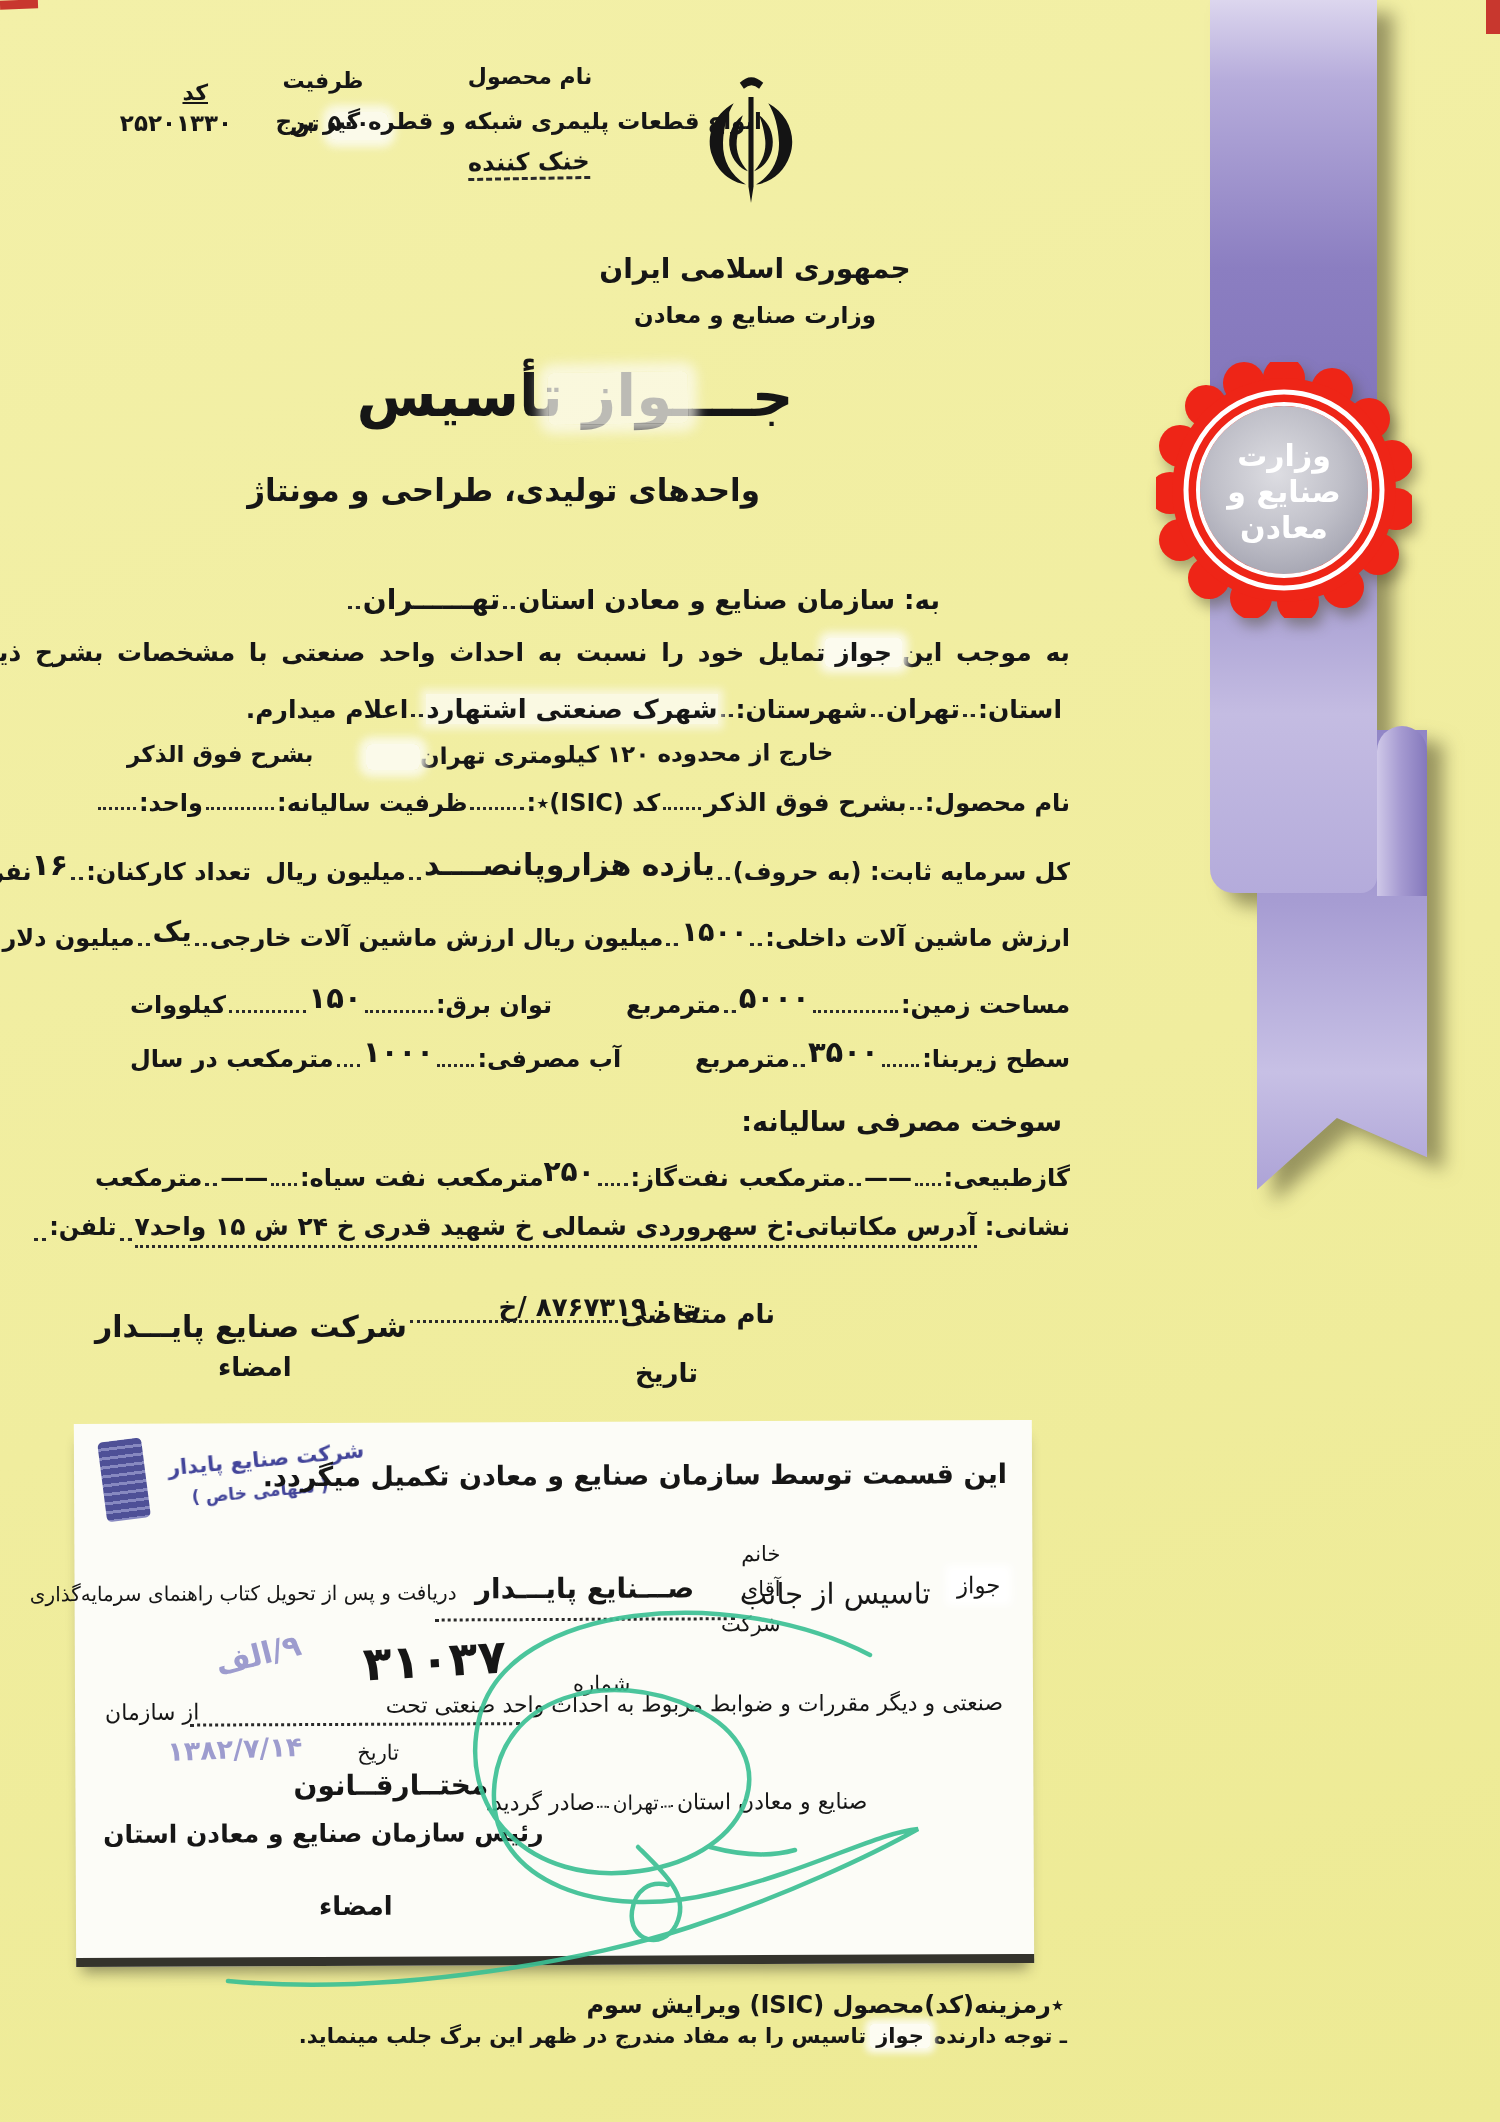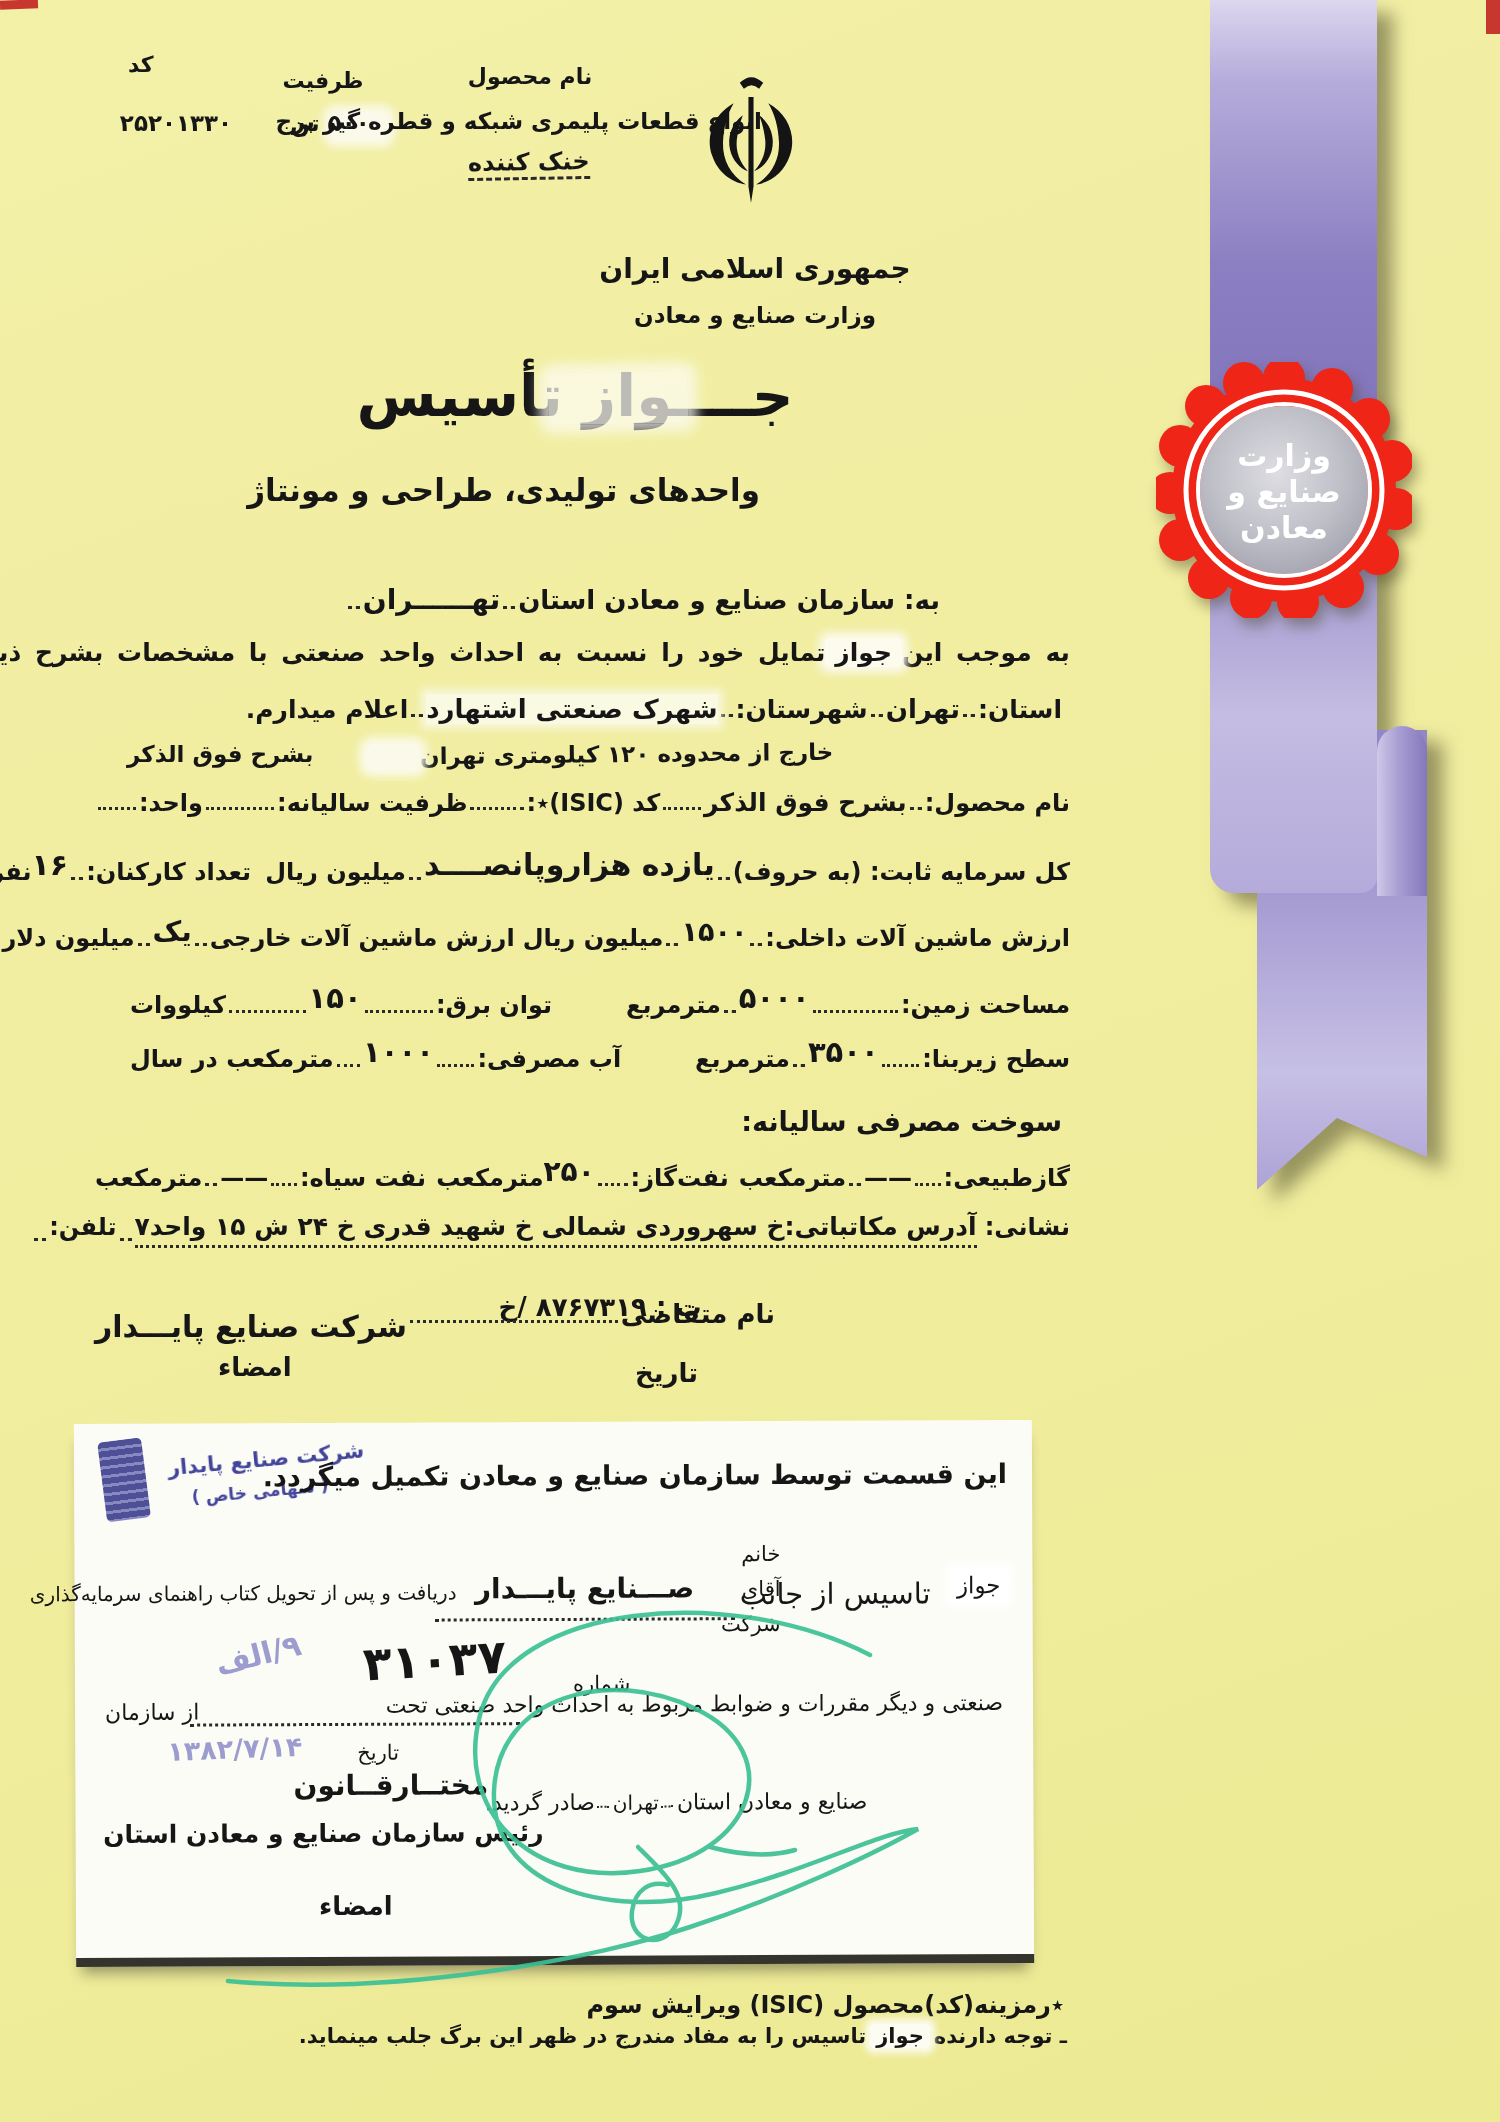--- a/index.html
+++ b/index.html
@@ -92,21 +92,21 @@
       <g fill="#ffffff" font-family="DejaVu Sans, sans-serif" font-weight="bold" font-size="30" text-anchor="middle">
         <text x="128" y="104">وزارت</text>
         <text x="128" y="140">صنایع و</text>
         <text x="128" y="176">معادن</text>
       </g>
     </svg>
   </div>
 
   <div class="t" style="left:440px;top:64px;width:180px;text-align:center;font-size:22px;">نام محصول</div>
   <div class="t" style="left:268px;top:68px;width:110px;text-align:center;font-size:22px;">ظرفیت</div>
-  <div class="t" style="left:128px;top:52px;width:80px;text-align:left;font-size:22px;">کد</div>
+  <div class="t" style="left:128px;top:80px;width:80px;text-align:right;font-size:22px;text-decoration:underline;">کد</div>
   <div class="whiteout" style="left:330px;top:112px;width:58px;height:28px;"></div>
   <div class="t" style="left:372px;top:108px;width:390px;text-align:right;font-size:23px;">انواع قطعات پلیمری شبکه و قطره گیر برج</div>
   <div class="t" style="left:282px;top:110px;width:96px;text-align:center;font-size:23px;">۵۰۰ تن</div>
   <div class="t" style="left:116px;top:110px;width:120px;text-align:center;font-size:23px;">۲۵۲۰۱۳۳۰</div>
   <div class="t hw-note" style="left:468px;top:148px;font-size:24px;transform:rotate(-1deg);font-weight:600;">خنک کننده</div>
 
   <svg style="position:absolute;left:695px;top:70px;" width="112" height="164" viewBox="0 0 110 160">
     <g fill="#141414">
       <path d="M44 12 q11 -11 23 0 l-4 6 q-7.5 -7 -15 0 z"></path>
       <path d="M52.5 26 h5 v88 l-2.5 16 l-2.5 -16 z"></path>

